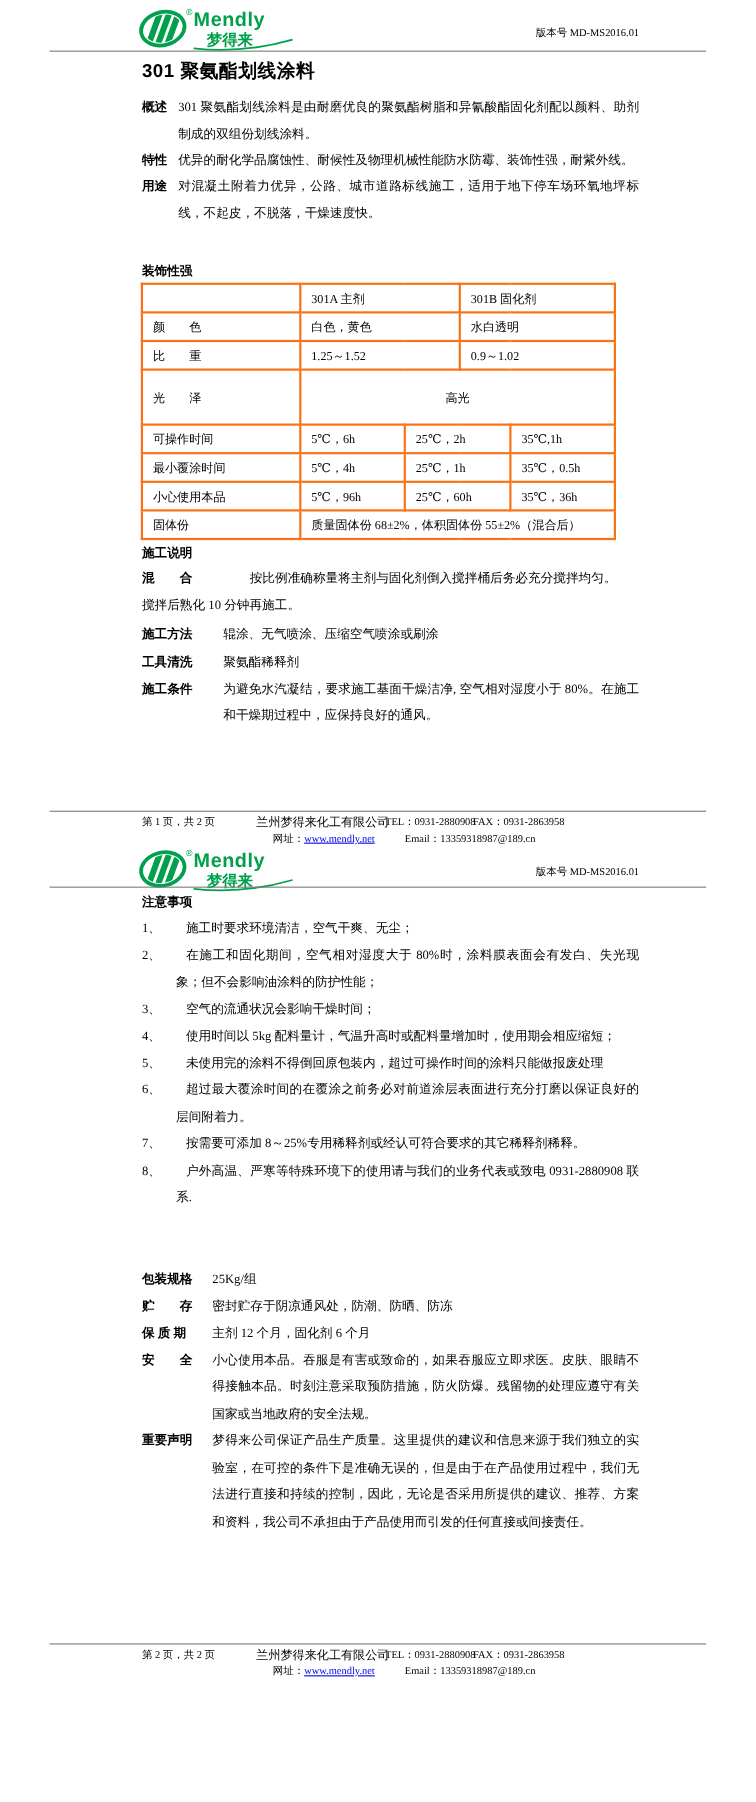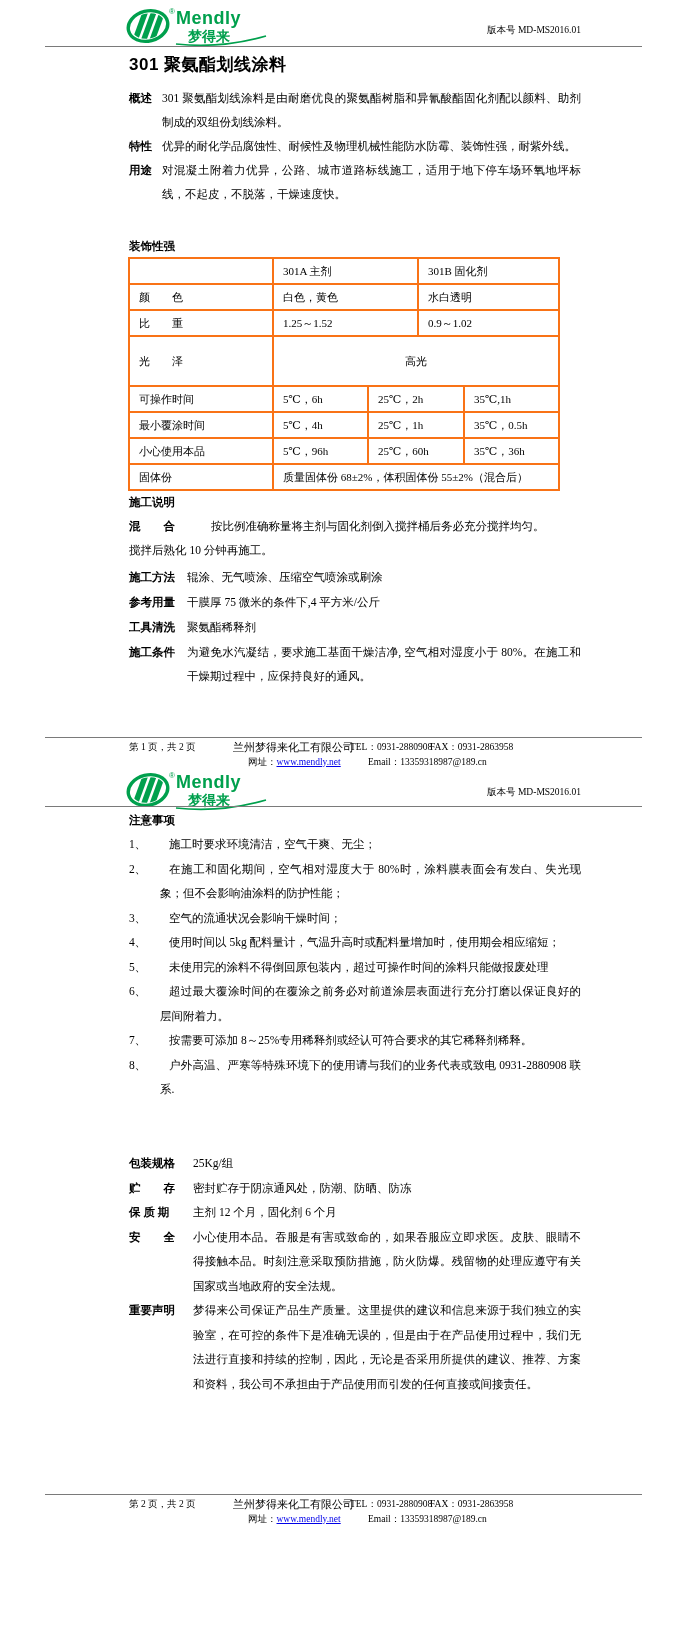--- a/index.html
+++ b/index.html
@@ -12,21 +12,21 @@
   .version{position:absolute;left:380px;width:201px;text-align:right;font-size:9.5px;}
   
   .title{position:absolute;left:129px;font-size:17px;font-weight:bold;
          font-family:"Liberation Sans","DejaVu Sans",sans-serif;letter-spacing:.5px;}
   
   .block{position:absolute;left:129px;width:452px;font-size:11.5px;line-height:24px;}
   .hang{display:flex;align-items:flex-start;}
   .hang .lbl{flex:0 0 auto;font-weight:bold;font-family:Liberation Serif, serif;white-space:pre;}
   .hang .txt{flex:1 1 auto;text-align:justify;}
   .intro .lbl{width:25px;margin-right:8px;}
-  .cons .lbl{width:52px;margin-right:6px;}
+  .cons .lbl{width:52px;margin-right:22px;}
   .cons{margin-bottom:1px;}
   .spec .lbl{width:50px;margin-right:14px;}
   .note-item .num{flex:0 0 31px;}
   .heading{position:absolute;left:129px;font-size:11.5px;font-weight:bold;
            font-family:"Liberation Sans","DejaVu Sans",sans-serif;}
   
   table.tech{position:absolute;left:128px;top:257px;border-collapse:collapse;table-layout:fixed;
              font-size:11px;width:430px;}
   table.tech td{border:2px solid #f97316;height:24px;padding:0 0 0 9px;vertical-align:middle;}
   table.tech td.c{text-align:center;padding:12px;}
@@ -141,24 +141,20 @@
       <span class="txt" style="text-indent:24px;">按比例准确称量将主剂与固化剂倒入搅拌桶后务必充分搅拌均匀。</span>
     </div>
   </div>
   <div class="mixnote" style="top:543px;">搅拌后熟化 10 分钟再施工。</div>
   <div class="block" style="top:565px;">
       <div class="hang cons">
       <span class="lbl">施工方法</span>
       <span class="txt">辊涂、无气喷涂、压缩空气喷涂或刷涂</span>
     </div>
       <div class="hang cons">
-      <span class="lbl">参考用量</span>
-      <span class="txt">干膜厚 75 微米的条件下,4 平方米/公斤</span>
-    </div>
-      <div class="hang cons">
       <span class="lbl">工具清洗</span>
       <span class="txt">聚氨酯稀释剂</span>
     </div>
       <div class="hang cons">
       <span class="lbl">施工条件</span>
       <span class="txt">为避免水汽凝结，要求施工基面干燥洁净, 空气相对湿度小于 80%。在施工和干燥期过程中，应保持良好的通风。</span>
     </div>
     </div>
 
   <div class="rule" style="top:737px;"></div>

